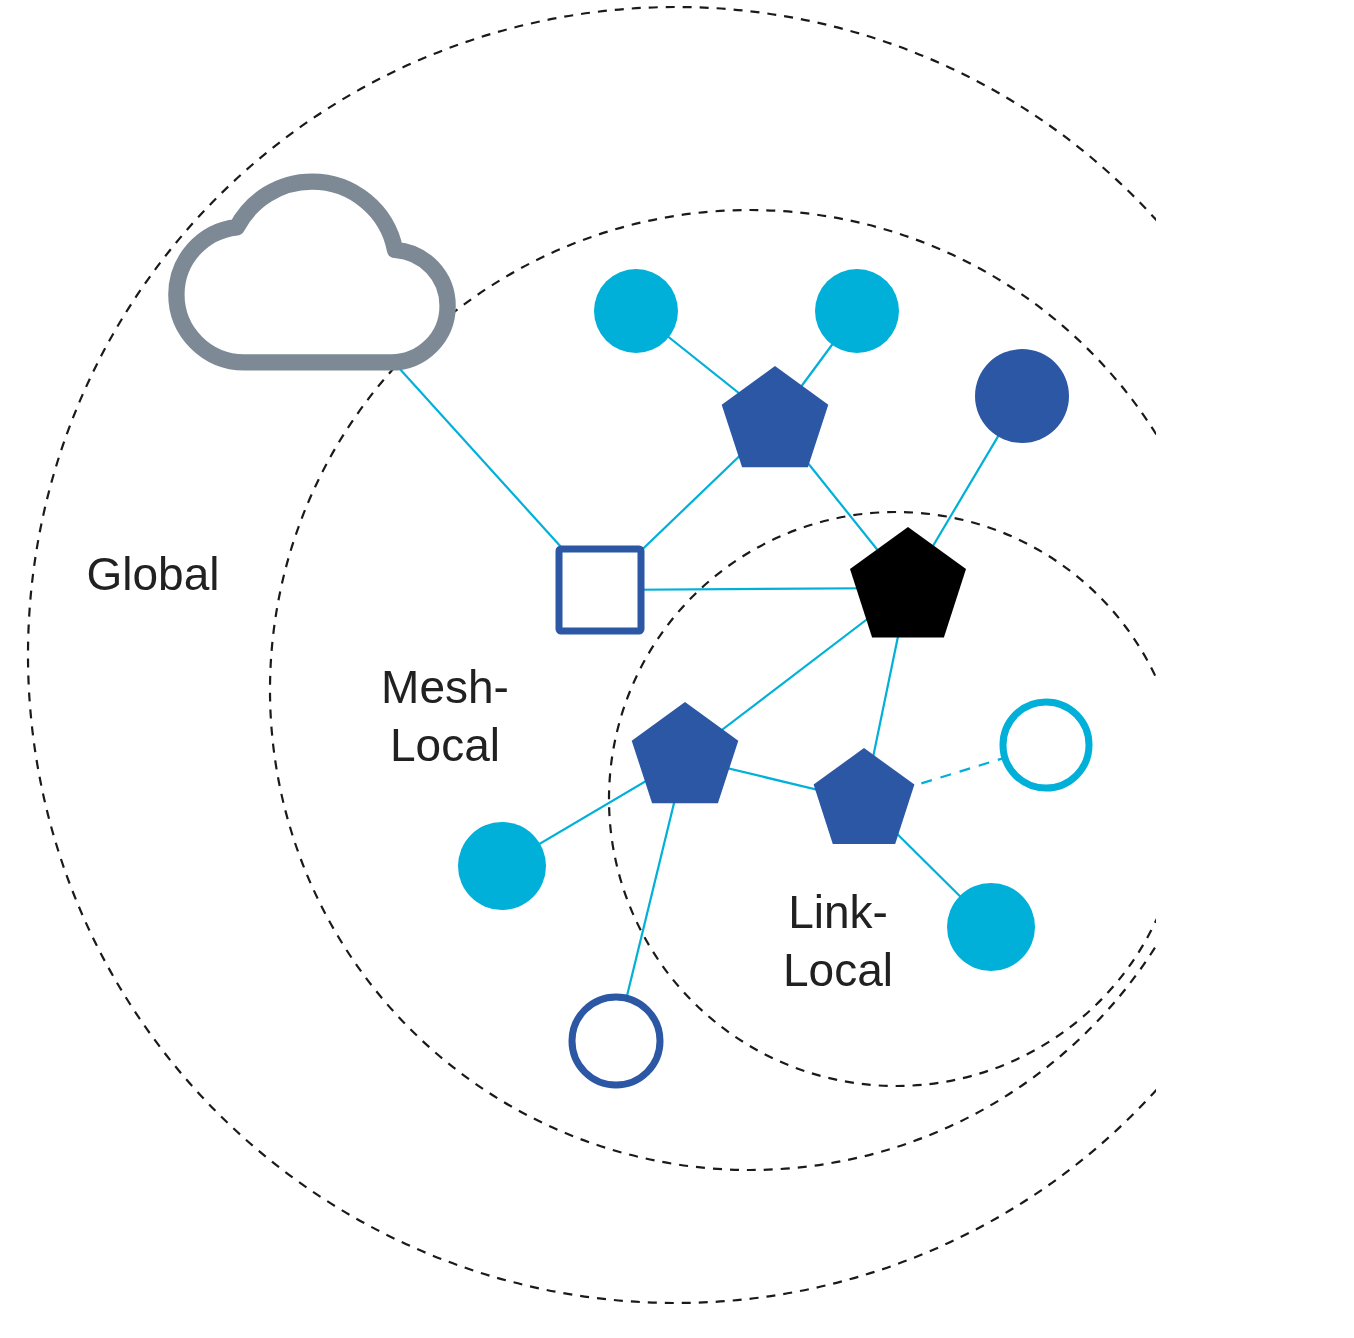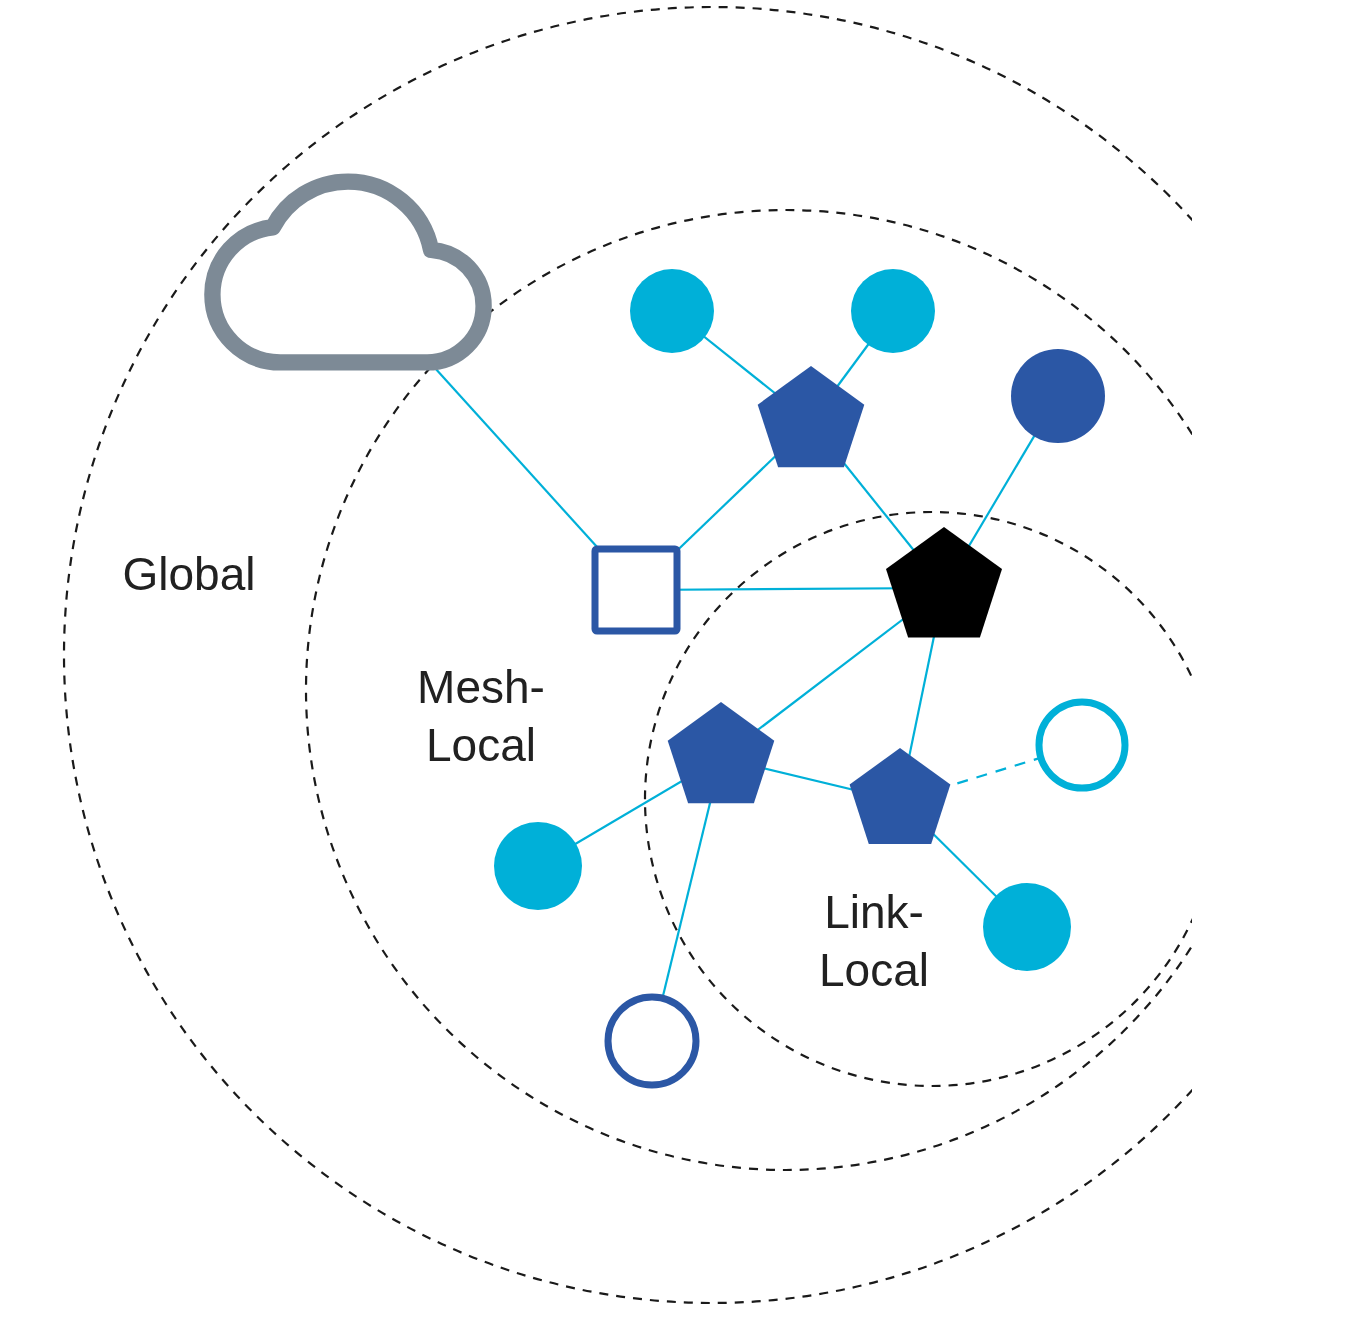--- a/index.html
+++ b/index.html
@@ -2,21 +2,20 @@
 <html><head>
 <meta charset="utf-8">
 <style>
   html, body { margin: 0; padding: 0; background: #ffffff; }
   .canvas-wrap {
     width: 1156px;
     height: 1338px;
     position: relative;
     background: #ffffff;
     overflow: hidden;
-    padding-left: 36px;
   }
   svg text {
     font-family: "Liberation Sans", sans-serif;
     font-size: 46px;
     fill: #212121;
   }
 </style>
 </head>
 <body>
 

